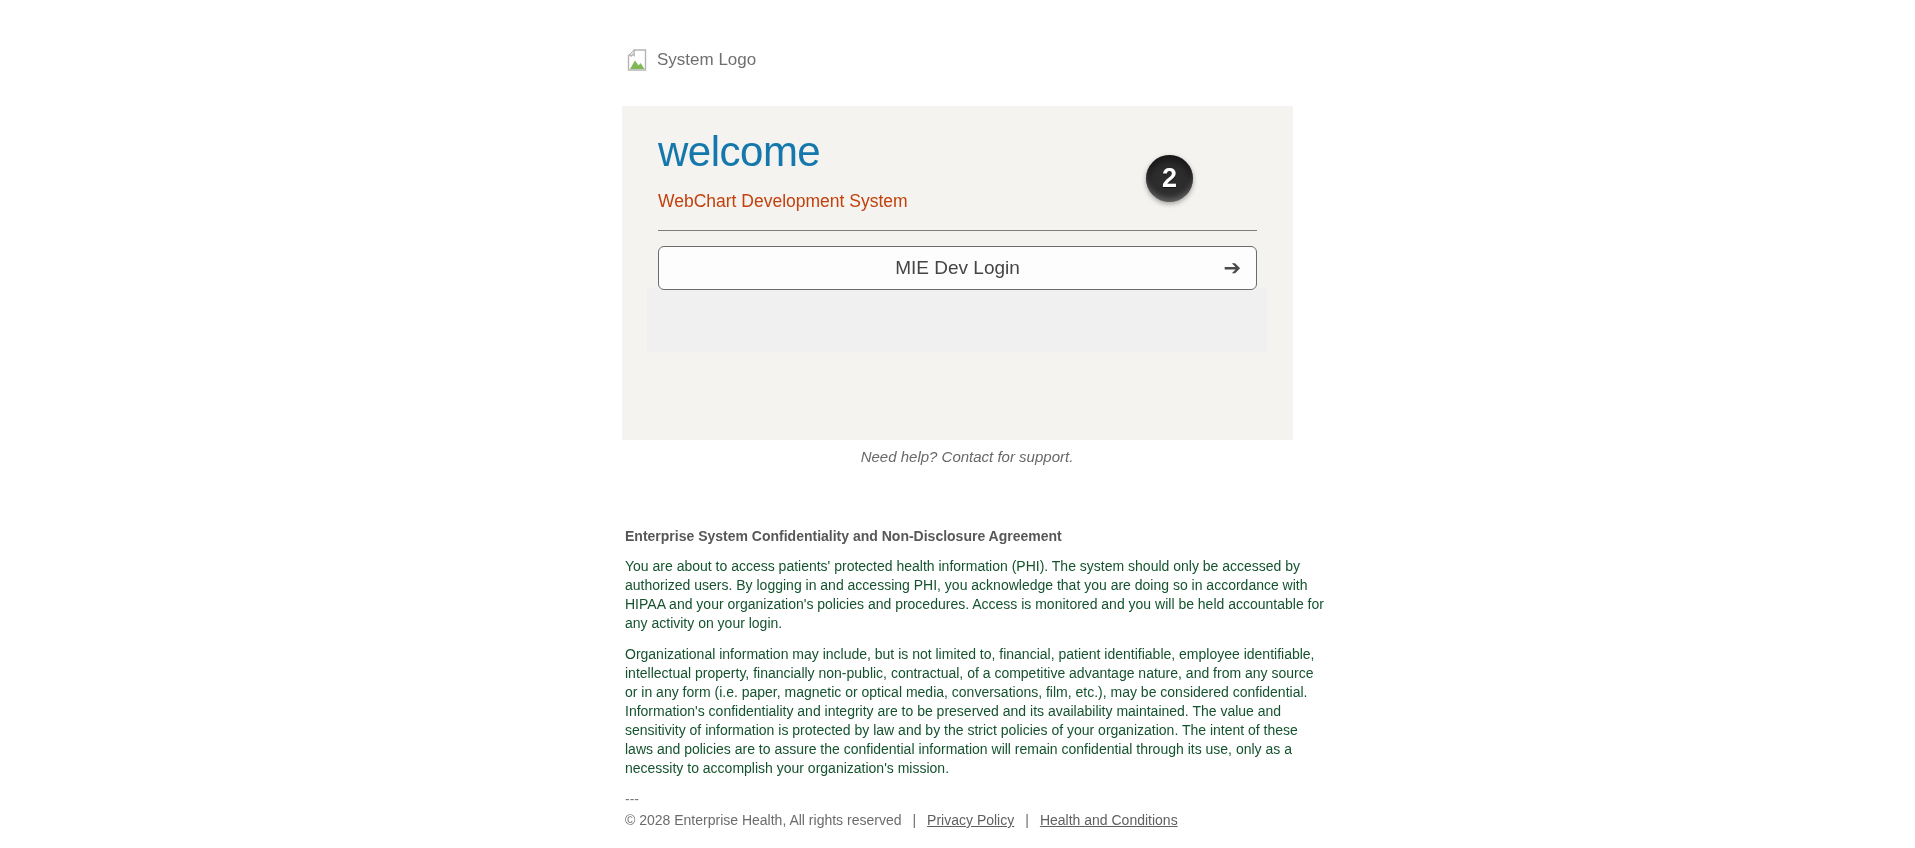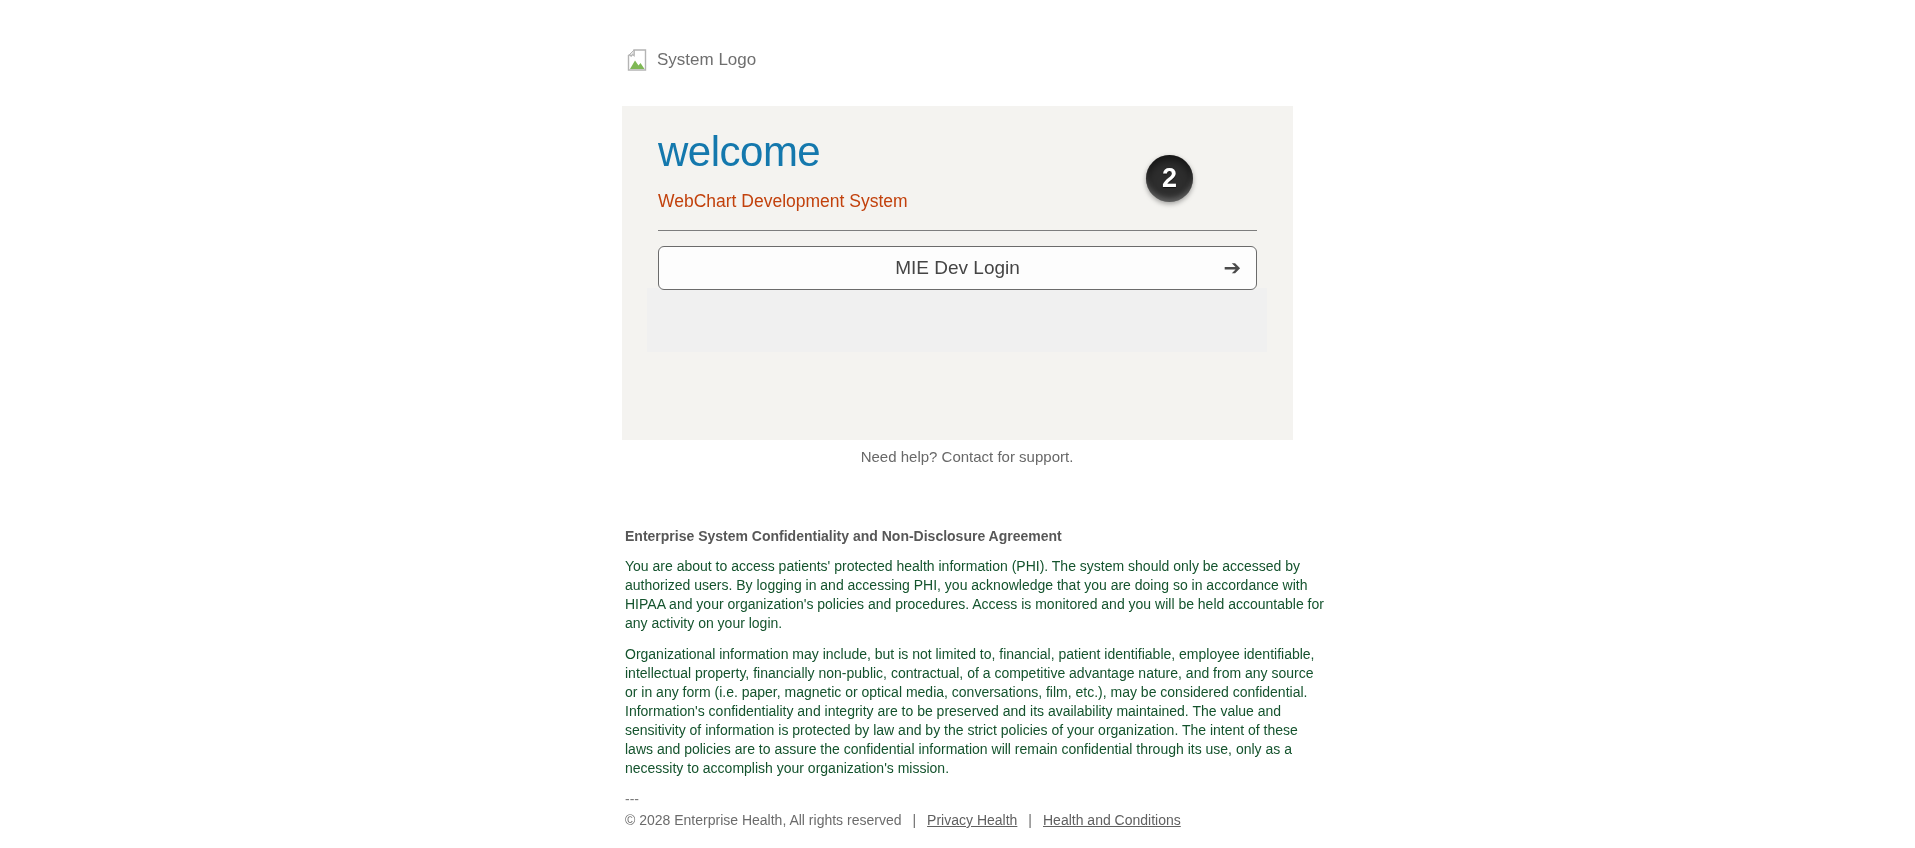--- a/index.html
+++ b/index.html
@@ -100,20 +100,21 @@
   }
 
   
   .help {
     position: absolute;
     left: 622px; top: 448px;
     width: 690px;
     text-align: center;
     font-size: 15px;
     color: #686868;
+    font-style: italic;
   }
 
   
   .agreement {
     position: absolute;
     left: 625px; top: 528px;
     width: 700px;
   }
   .agreement h2 {
     font-size: 14px;
@@ -185,14 +186,14 @@
 <div class="help">Need help? Contact for support.</div>
 
 <section class="agreement">
   <h2>Enterprise System Confidentiality and Non-Disclosure Agreement</h2>
   <p>You are about to access patients' protected health information (PHI). The system should only be accessed by authorized users. By logging in and accessing PHI, you acknowledge that you are doing so in accordance with HIPAA and your organization's policies and procedures. Access is monitored and you will be held accountable for any activity on your login.</p>
   <p>Organizational information may include, but is not limited to, financial, patient identifiable, employee identifiable, intellectual property, financially non-public, contractual, of a competitive advantage nature, and from any source or in any form (i.e. paper, magnetic or optical media, conversations, film, etc.), may be considered confidential. Information's confidentiality and integrity are to be preserved and its availability maintained. The value and sensitivity of information is protected by law and by the strict policies of your organization. The intent of these laws and policies are to assure the confidential information will remain confidential through its use, only as a necessity to accomplish your organization's mission.</p>
   <p class="dashes">---</p>
 </section>
 
 <footer class="footer">
-  <span>© 2028 Enterprise Health, All rights reserved</span><span class="pipe">|</span><a>Privacy Health</a><span class="pipe">|</span><a>Health and Conditions</a>
+  <span>© 2028 Enterprise Health, All rights reserved</span><span class="pipe">|</span><a>Privacy Policy</a><span class="pipe">|</span><a>Health and Conditions</a>
 </footer>
 
 </body></html>

